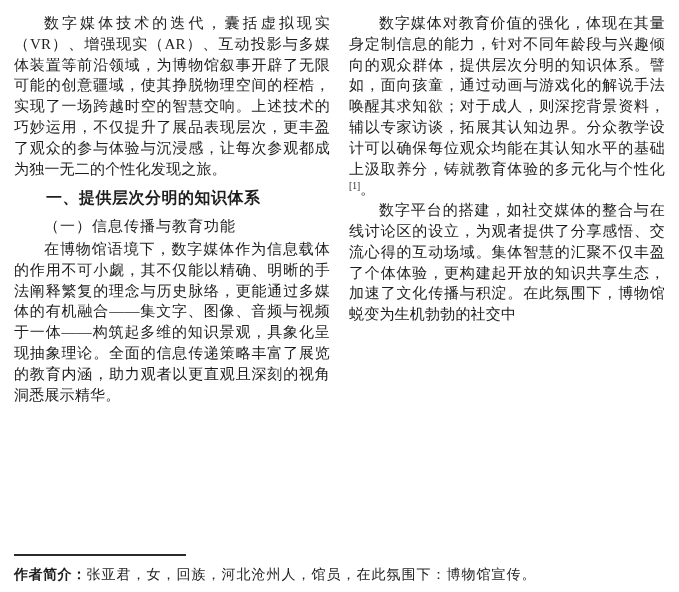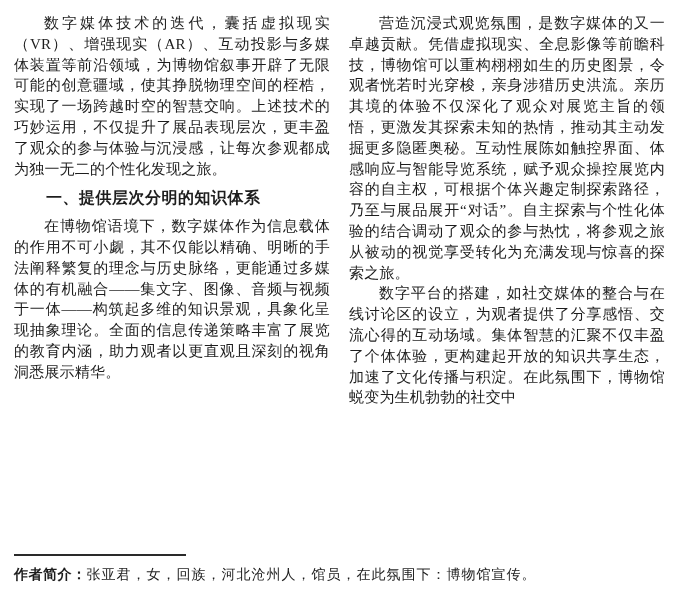--- a/index.html
+++ b/index.html
@@ -83,25 +83,26 @@
 </style>
 </head>
 <body>
 
 <div class="page">
   <div class="cols">
 
     <div class="col">
       <p>数字媒体技术的迭代，囊括虚拟现实（VR）、增强现实（AR）、互动投影与多媒体装置等前沿领域，为博物馆叙事开辟了无限可能的创意疆域，使其挣脱物理空间的桎梏，实现了一场跨越时空的智慧交响。上述技术的巧妙运用，不仅提升了展品表现层次，更丰盈了观众的参与体验与沉浸感，让每次参观都成为独一无二的个性化发现之旅。</p>
       <h2 class="section-heading">一、提供层次分明的知识体系</h2>
+      <p class="sub-heading">（一）信息传播与教育功能</p>
       <p>在博物馆语境下，数字媒体作为信息载体的作用不可小觑，其不仅能以精确、明晰的手法阐释繁复的理念与历史脉络，更能通过多媒体的有机融合——集文字、图像、音频与视频于一体——构筑起多维的知识景观，具象化呈现抽象理论。全面的信息传递策略丰富了展览的教育内涵，助力观者以更直观且深刻的视角洞悉展示精华。</p>
     </div>
 
     <div class="col">
-      <p>营造沉浸式观览氛围，是数字媒体的又一卓越贡献。凭借虚拟现实、全息影像等前瞻科技，博物馆可以重构栩栩如生的历史图景，令观者恍若时光穿梭，亲身涉猎历史洪流。亲历其境的体验不仅深化了观众对展览主旨的领悟，更激发其探索未知的热情，推动其主动发掘更多隐匿奥秘。互动性展陈如触控界面、体感响应与智能导览系统，赋予观众操控展览内容的自主权，可根据个体兴趣定制探索路径，乃至与展品展开“对话”。自主探索与个性化体验的结合调动了观众的参与热忱，将参观之旅从被动的视觉享受转化为充满发现与惊喜的探索之旅。</p>
+      <p><span>数字媒体对教育价值的强化，体现在其量身定制信息的能力，针对不同年龄段与兴趣倾向的观众群体，提供层次分明的知识体系。譬如，面向孩童，通过动画与游戏化的解说手法唤醒其求知欲；对于成人，则深挖背景资料，辅以专家访谈，拓展其认知边界。分众教学设计可以确保每位观众均能在其认知水平的基础上汲取养分，铸就教育体验的多元化与个性化</span><sup class="cite">[1]</sup><span>。</span></p>
       <p>数字平台的搭建，如社交媒体的整合与在线讨论区的设立，为观者提供了分享感悟、交流心得的互动场域。集体智慧的汇聚不仅丰盈了个体体验，更构建起开放的知识共享生态，加速了文化传播与积淀。在此氛围下，博物馆蜕变为生机勃勃的社交中</p>
     </div>
 
   </div>
 
   <div class="footnote-area">
     <div class="footnote-rule"></div>
     <div class="footnote"><span class="label">作者简介：</span><span>张亚君，女，回族，河北沧州人，馆员，在此氛围下：博物馆宣传。</span></div>
   </div>
 </div>

